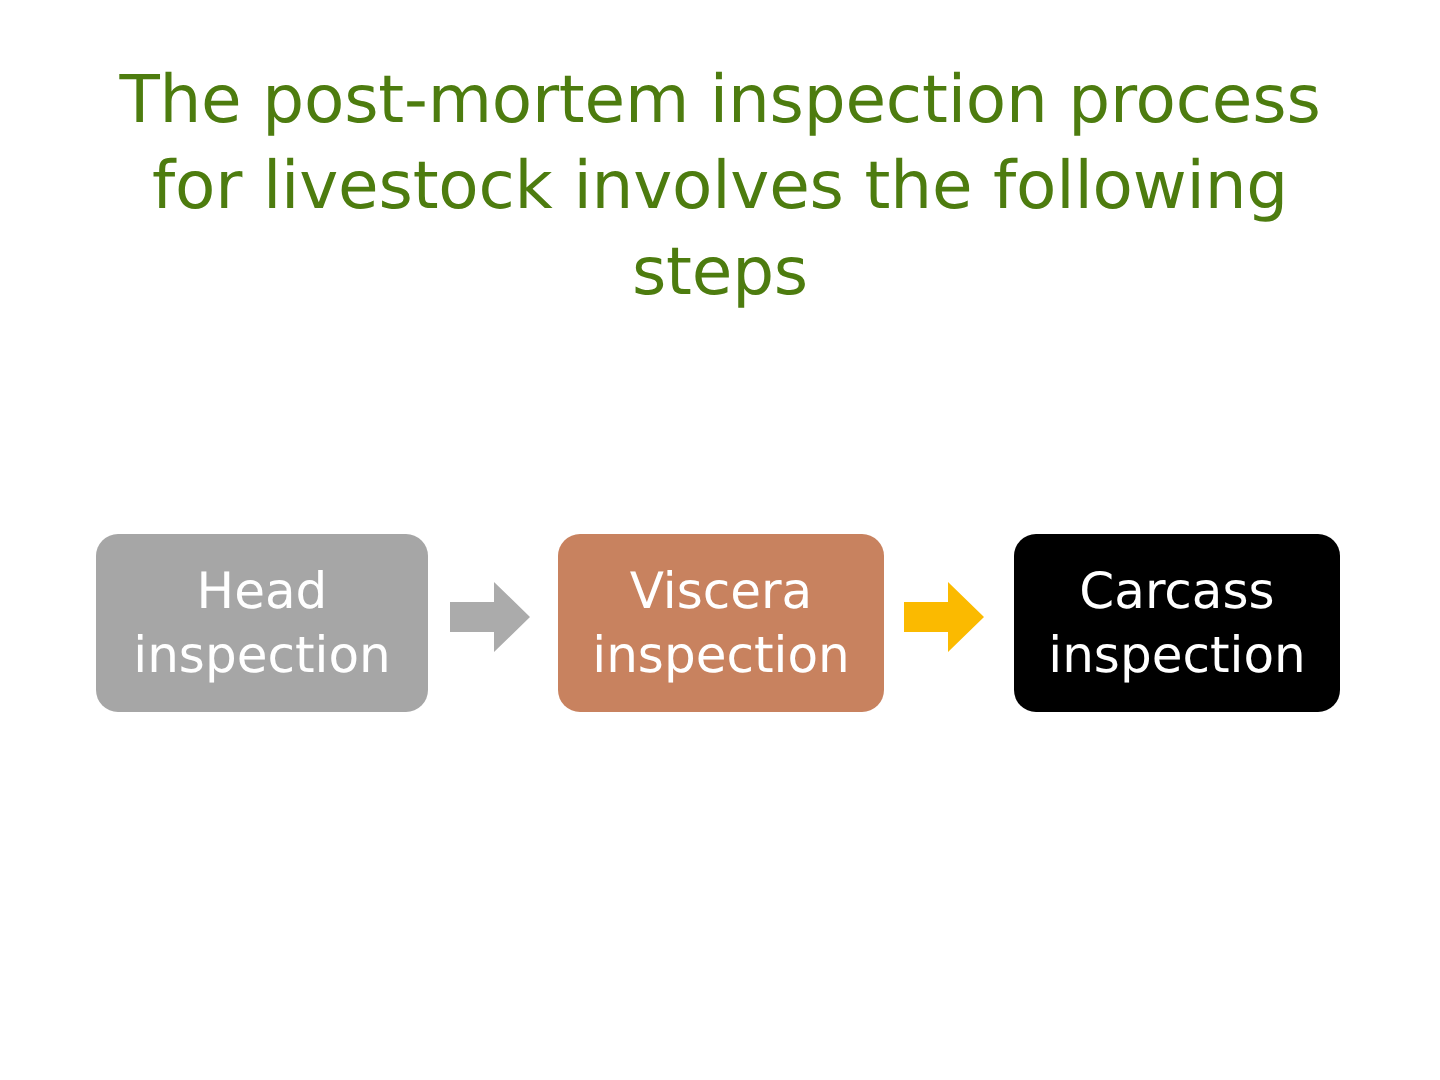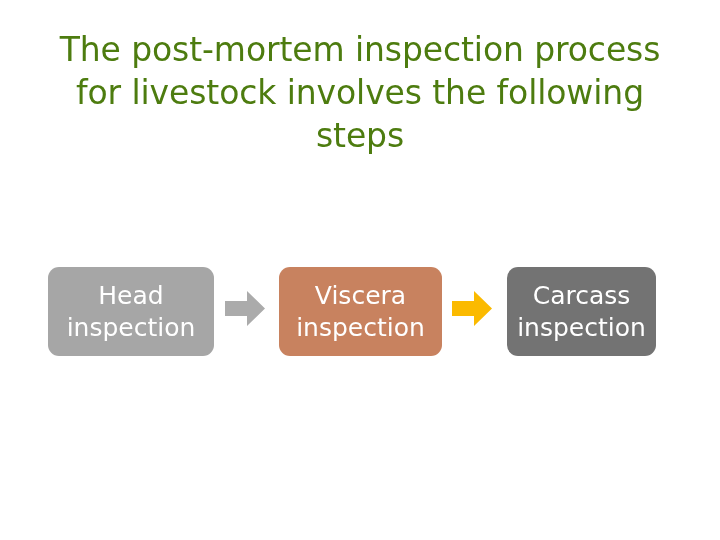--- a/index.html
+++ b/index.html
@@ -62,22 +62,22 @@
     width: 166px;
     background: #A6A6A6;
   }
   #box-viscera {
     left: 279px;
     width: 163px;
     background: #C8825F;
   }
   #box-carcass {
     left: 507px;
-    width: 149px;
-    background: #737373;
+    width: 163px;
+    background: #000000;
   }
   .arrow {
     position: absolute;
     top: 291px;
     width: 40px;
     height: 35px;
   }
   #arrow-1 {
     left: 225px;
   }

